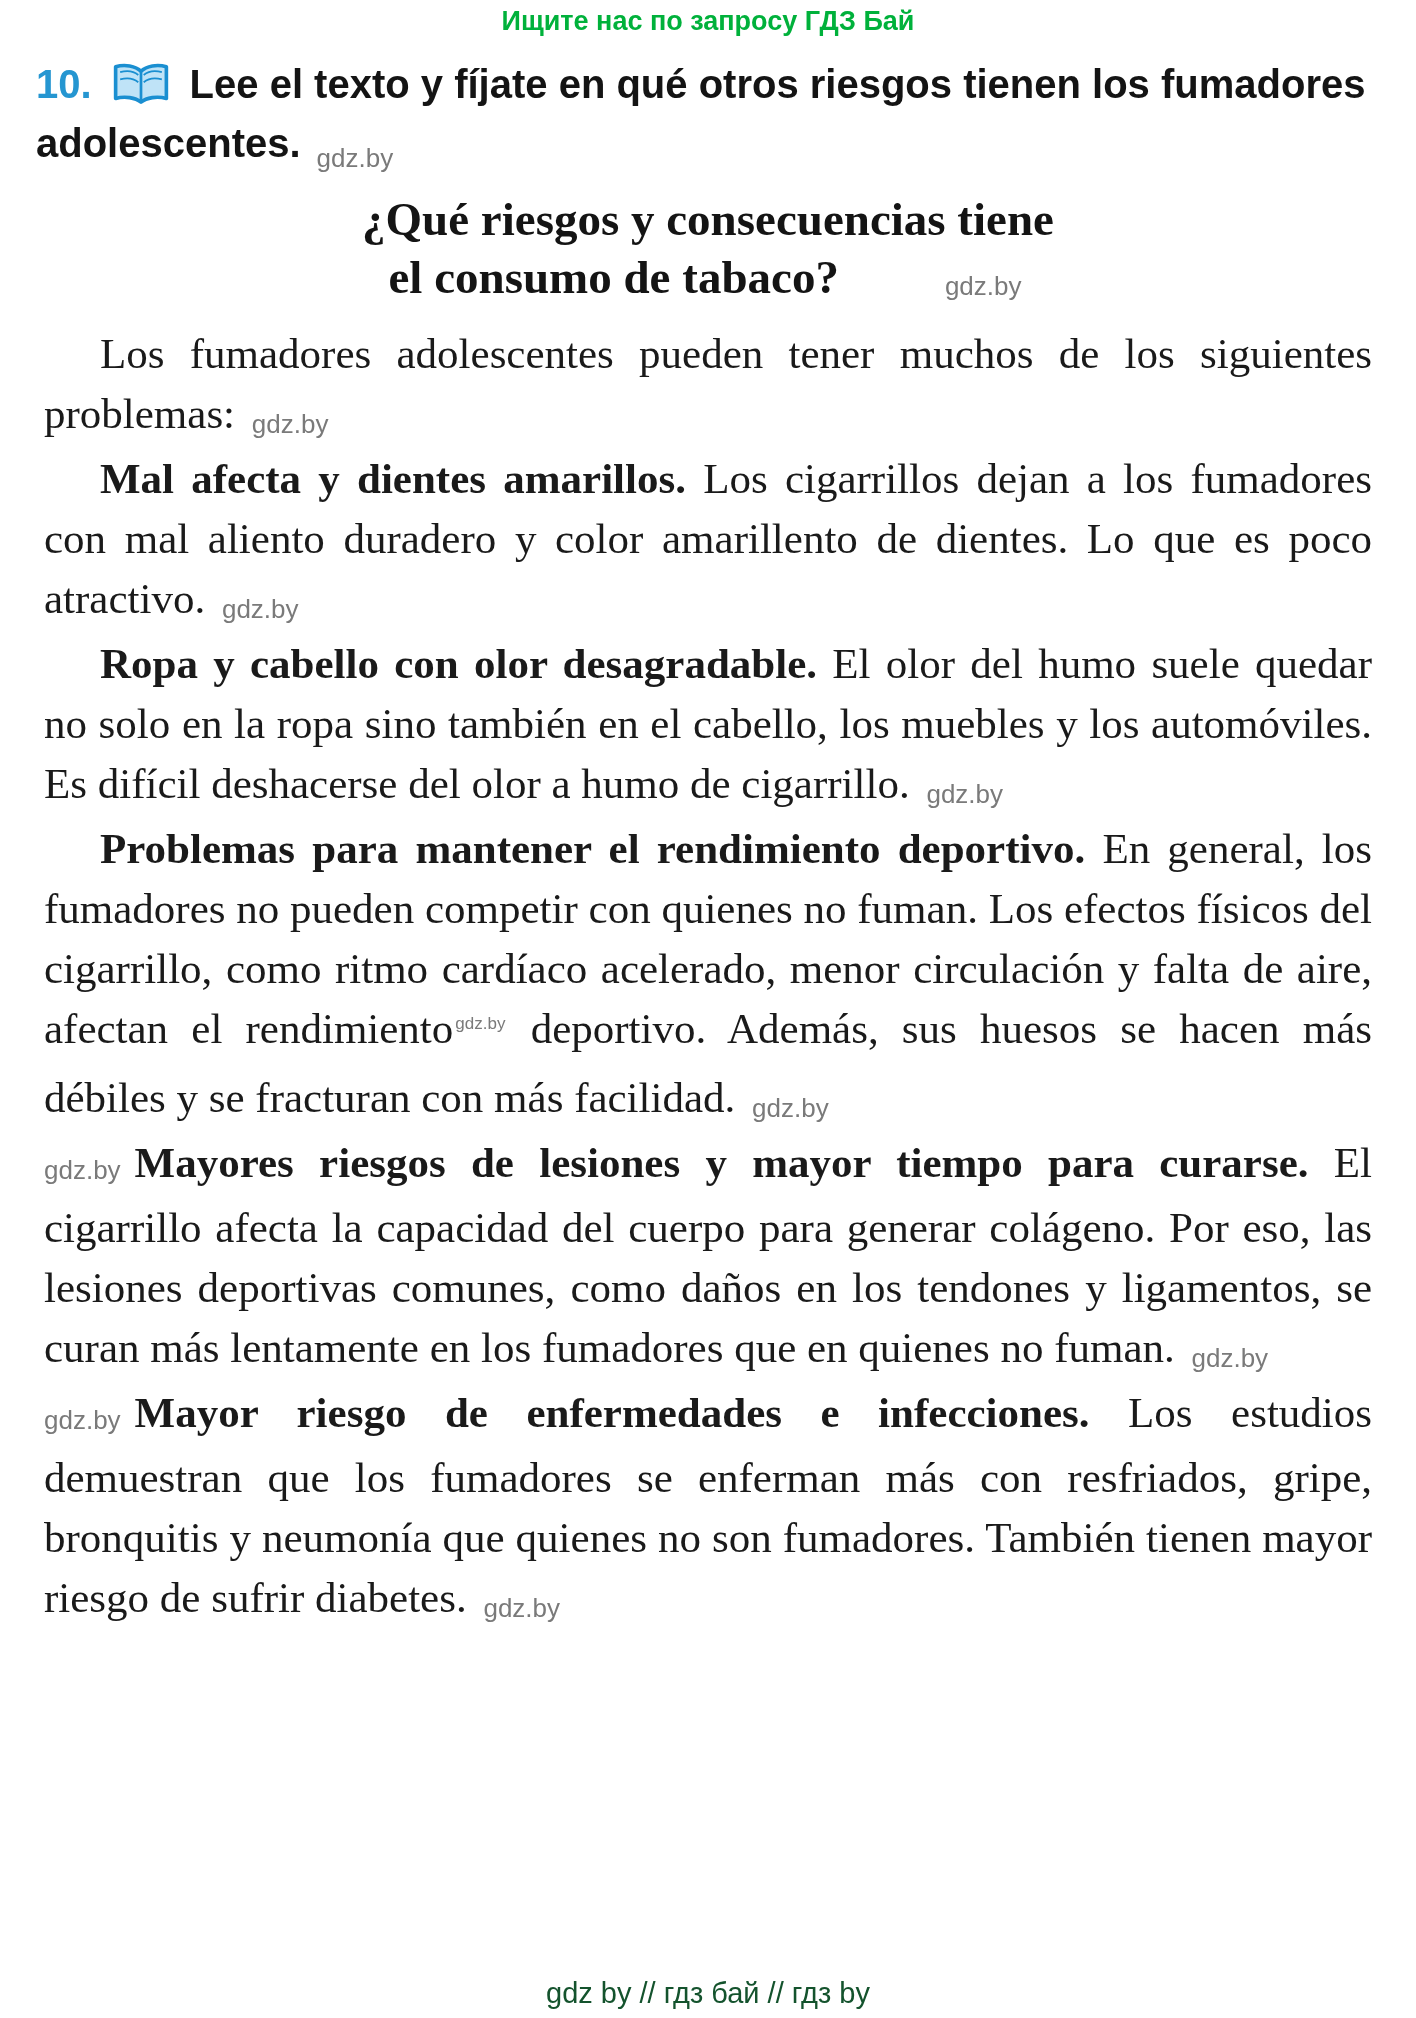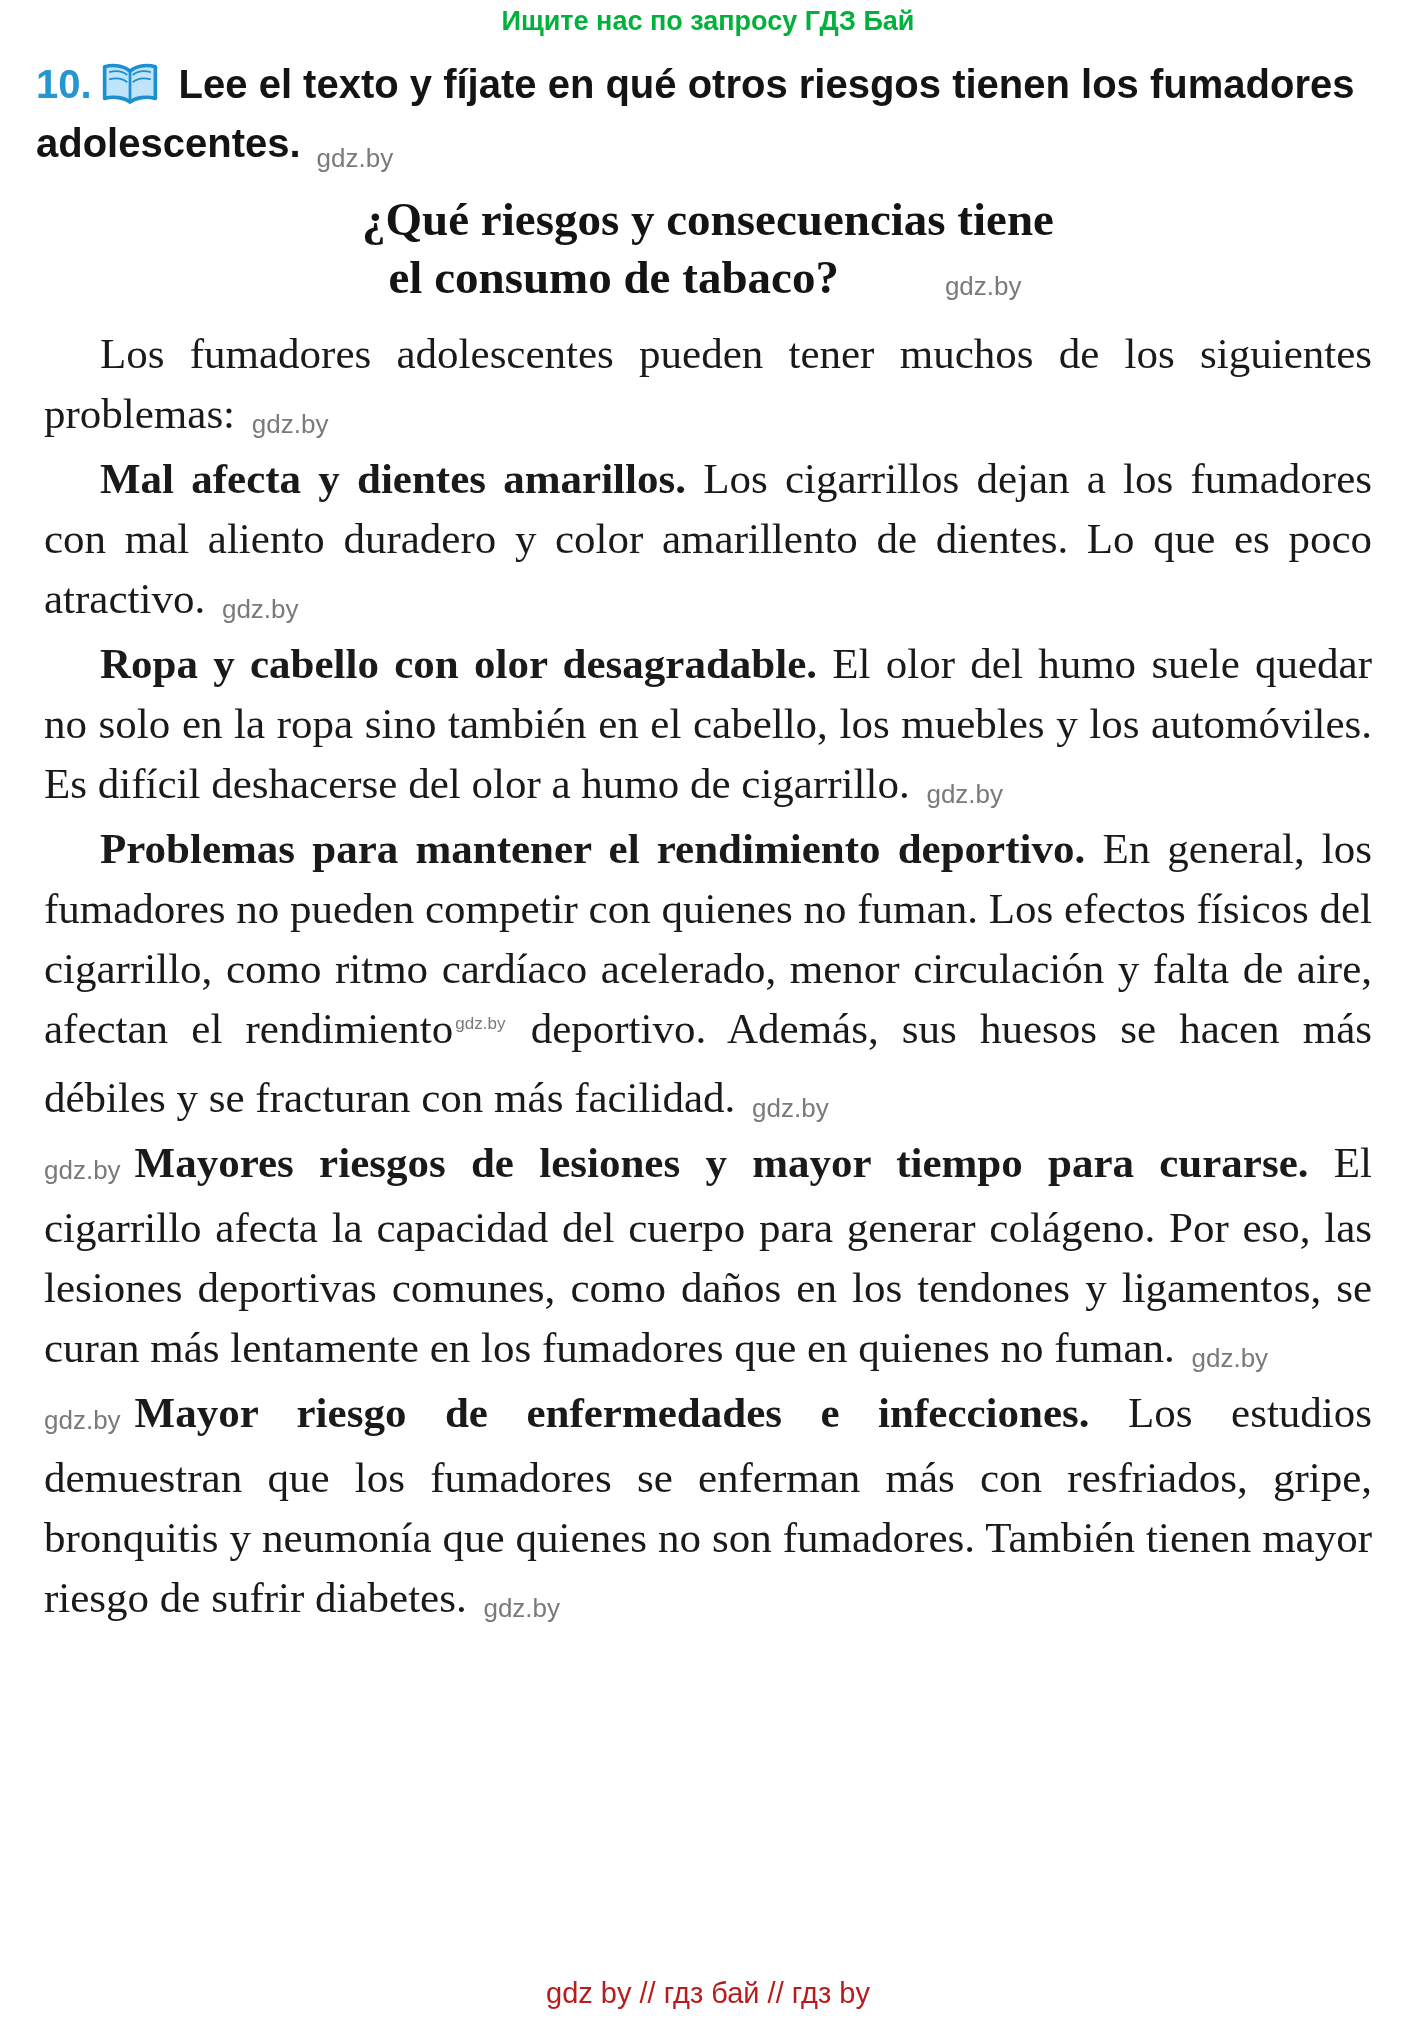--- a/index.html
+++ b/index.html
@@ -32,21 +32,21 @@
   .exercise-head {
     margin: 22px 36px 0 36px;
     font-family: "Liberation Sans", sans-serif;
     font-weight: bold;
     font-size: 40px;
     line-height: 1.28;
     color: #141414;
   }
   .ex-num {
     color: #2596d1;
-    margin-right: 9px;
+    margin-right: 20px;
   }
   .book-icon {
     display: inline-block;
     vertical-align: -8px;
     margin-right: 20px;
   }
 
   
   .wm {
     font-family: Liberation Sans, sans-serif;
@@ -106,21 +106,21 @@
   .lead {
     font-weight: bold;
   }
 
   
   .site-footer {
     margin-top: auto;
     text-align: center;
     font-family: "Liberation Sans", sans-serif;
     font-size: 29px;
-    color: #b91c1c;
+    color: #14532d;
     padding: 14px 0 8px 0;
   }
 </style>
 </head>
 <body>
 
 <div class="top-banner">Ищите нас по запросу ГДЗ Бай</div>
 
 <div class="exercise-head">
   <span class="ex-num">10.</span><span class="book-icon"><svg width="58" height="44" viewBox="0 0 64 48" aria-hidden="true">

